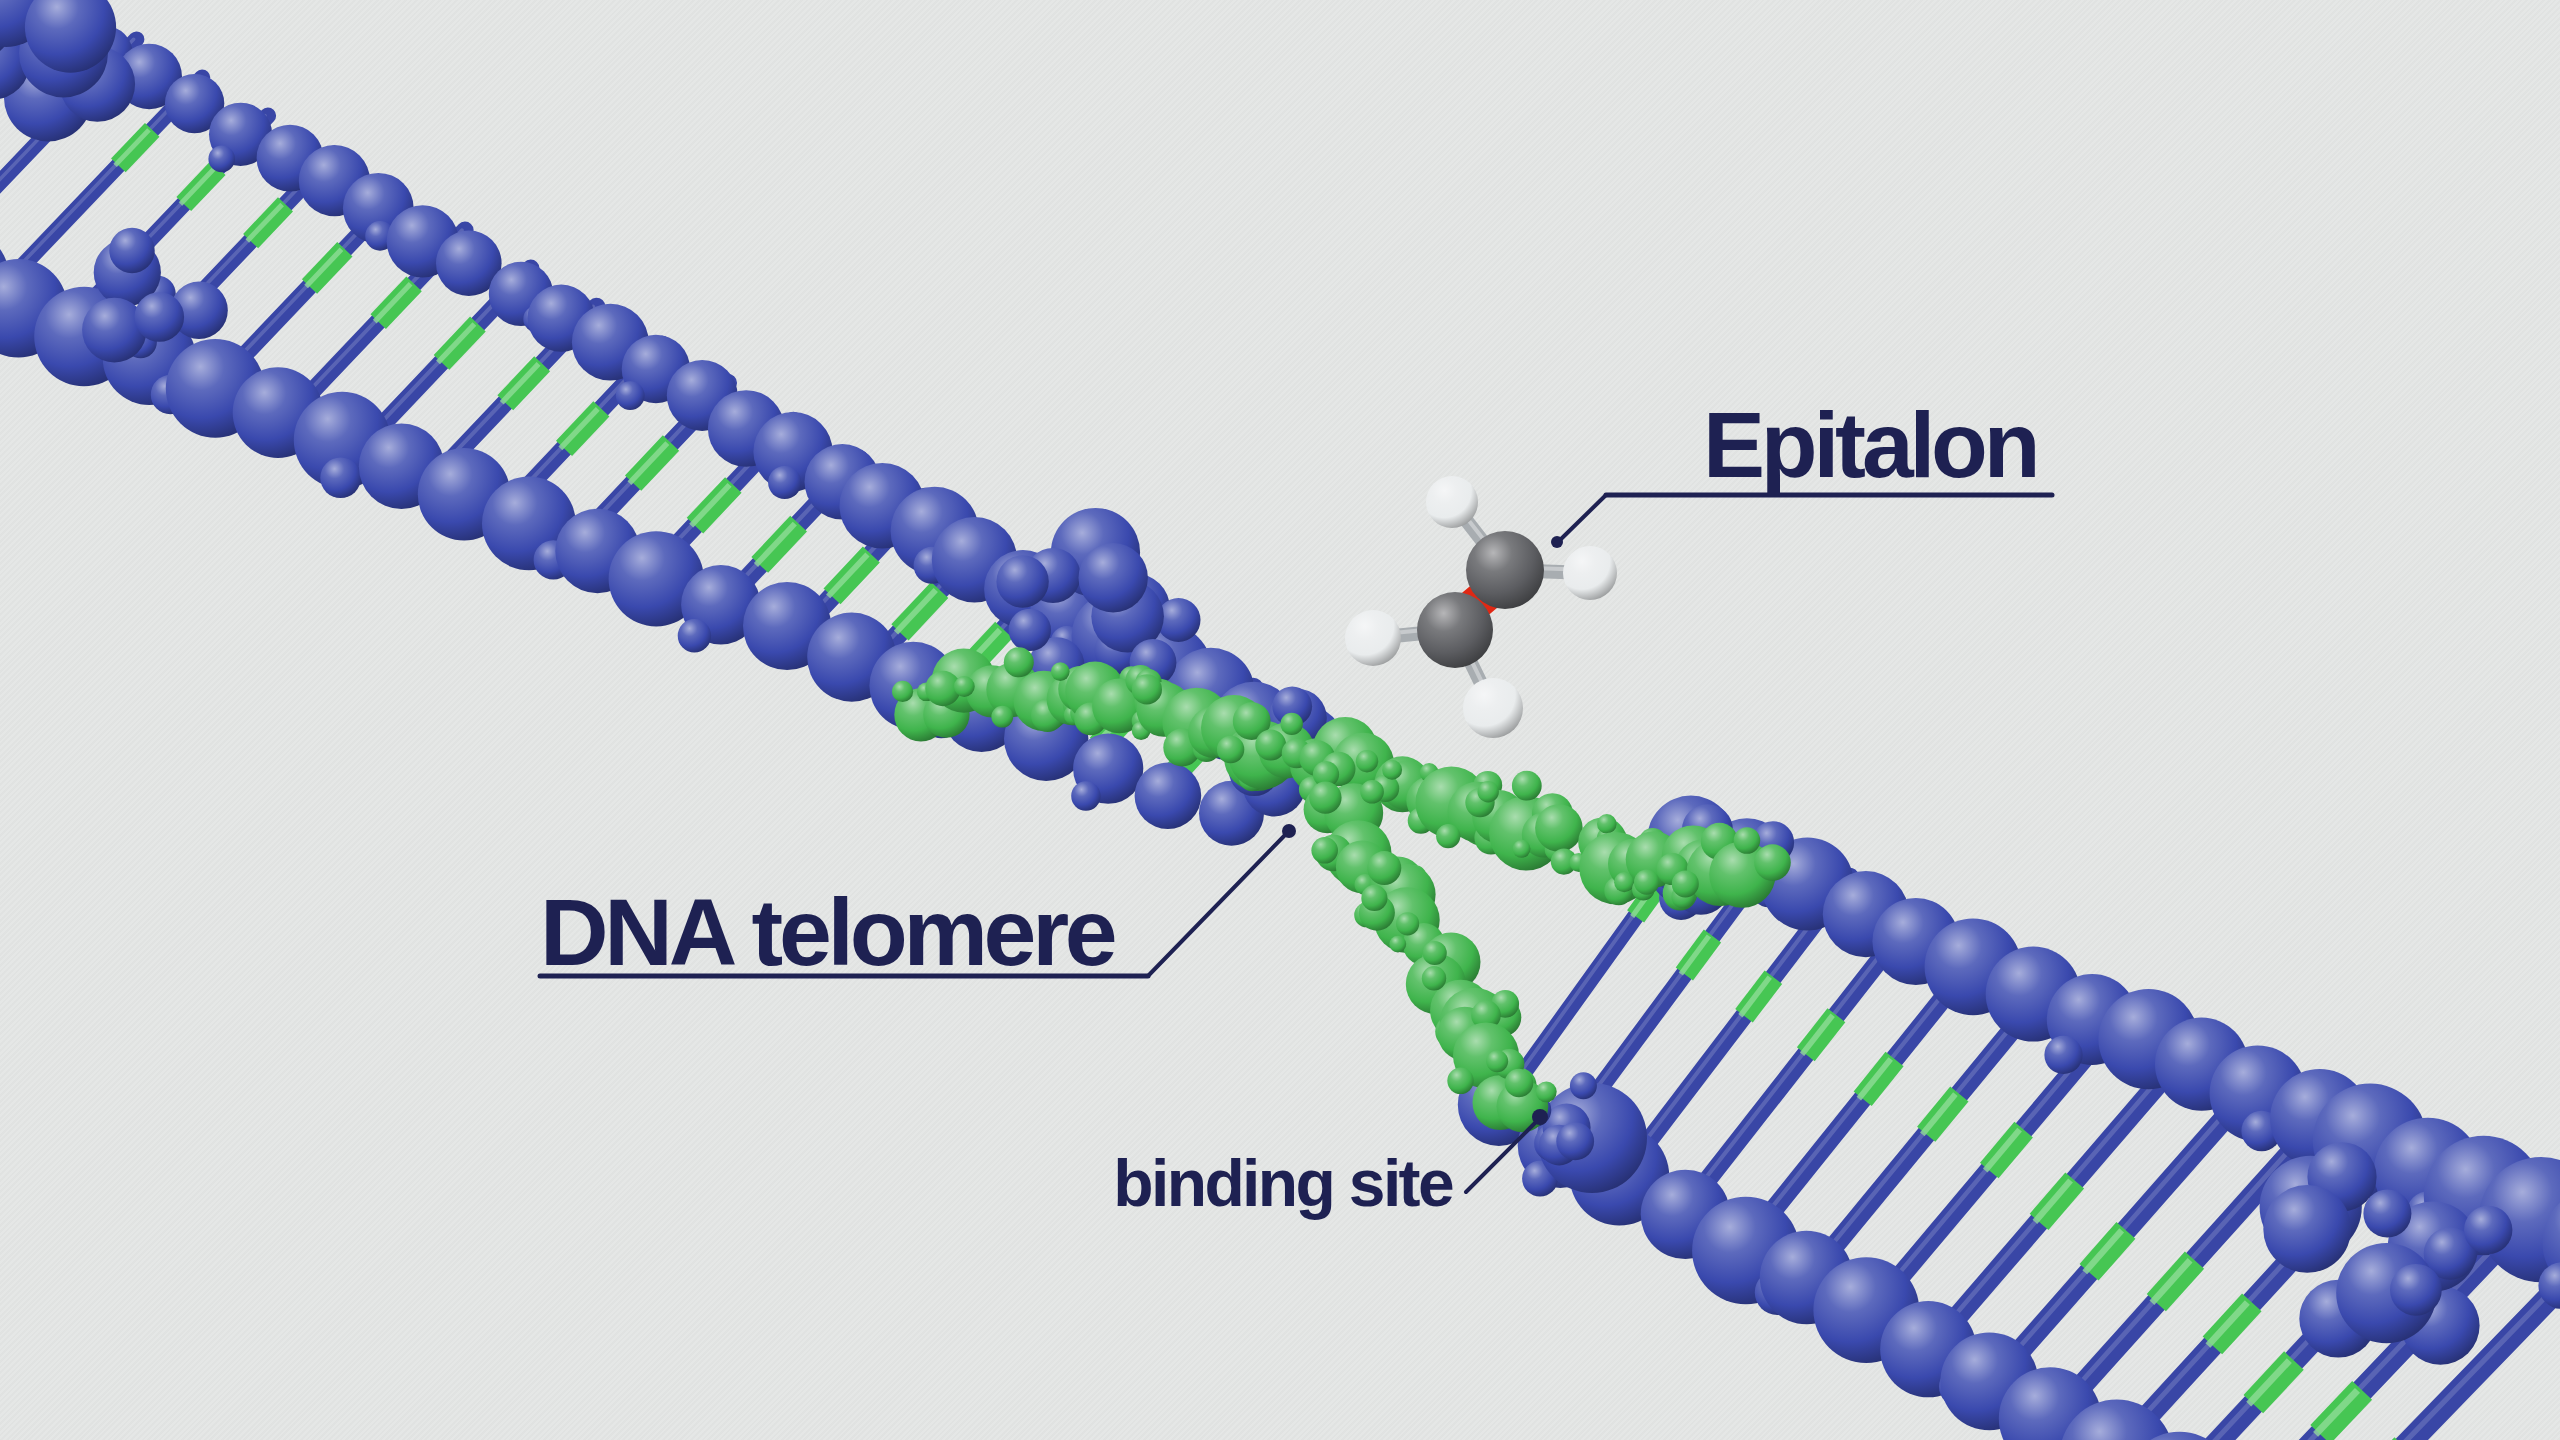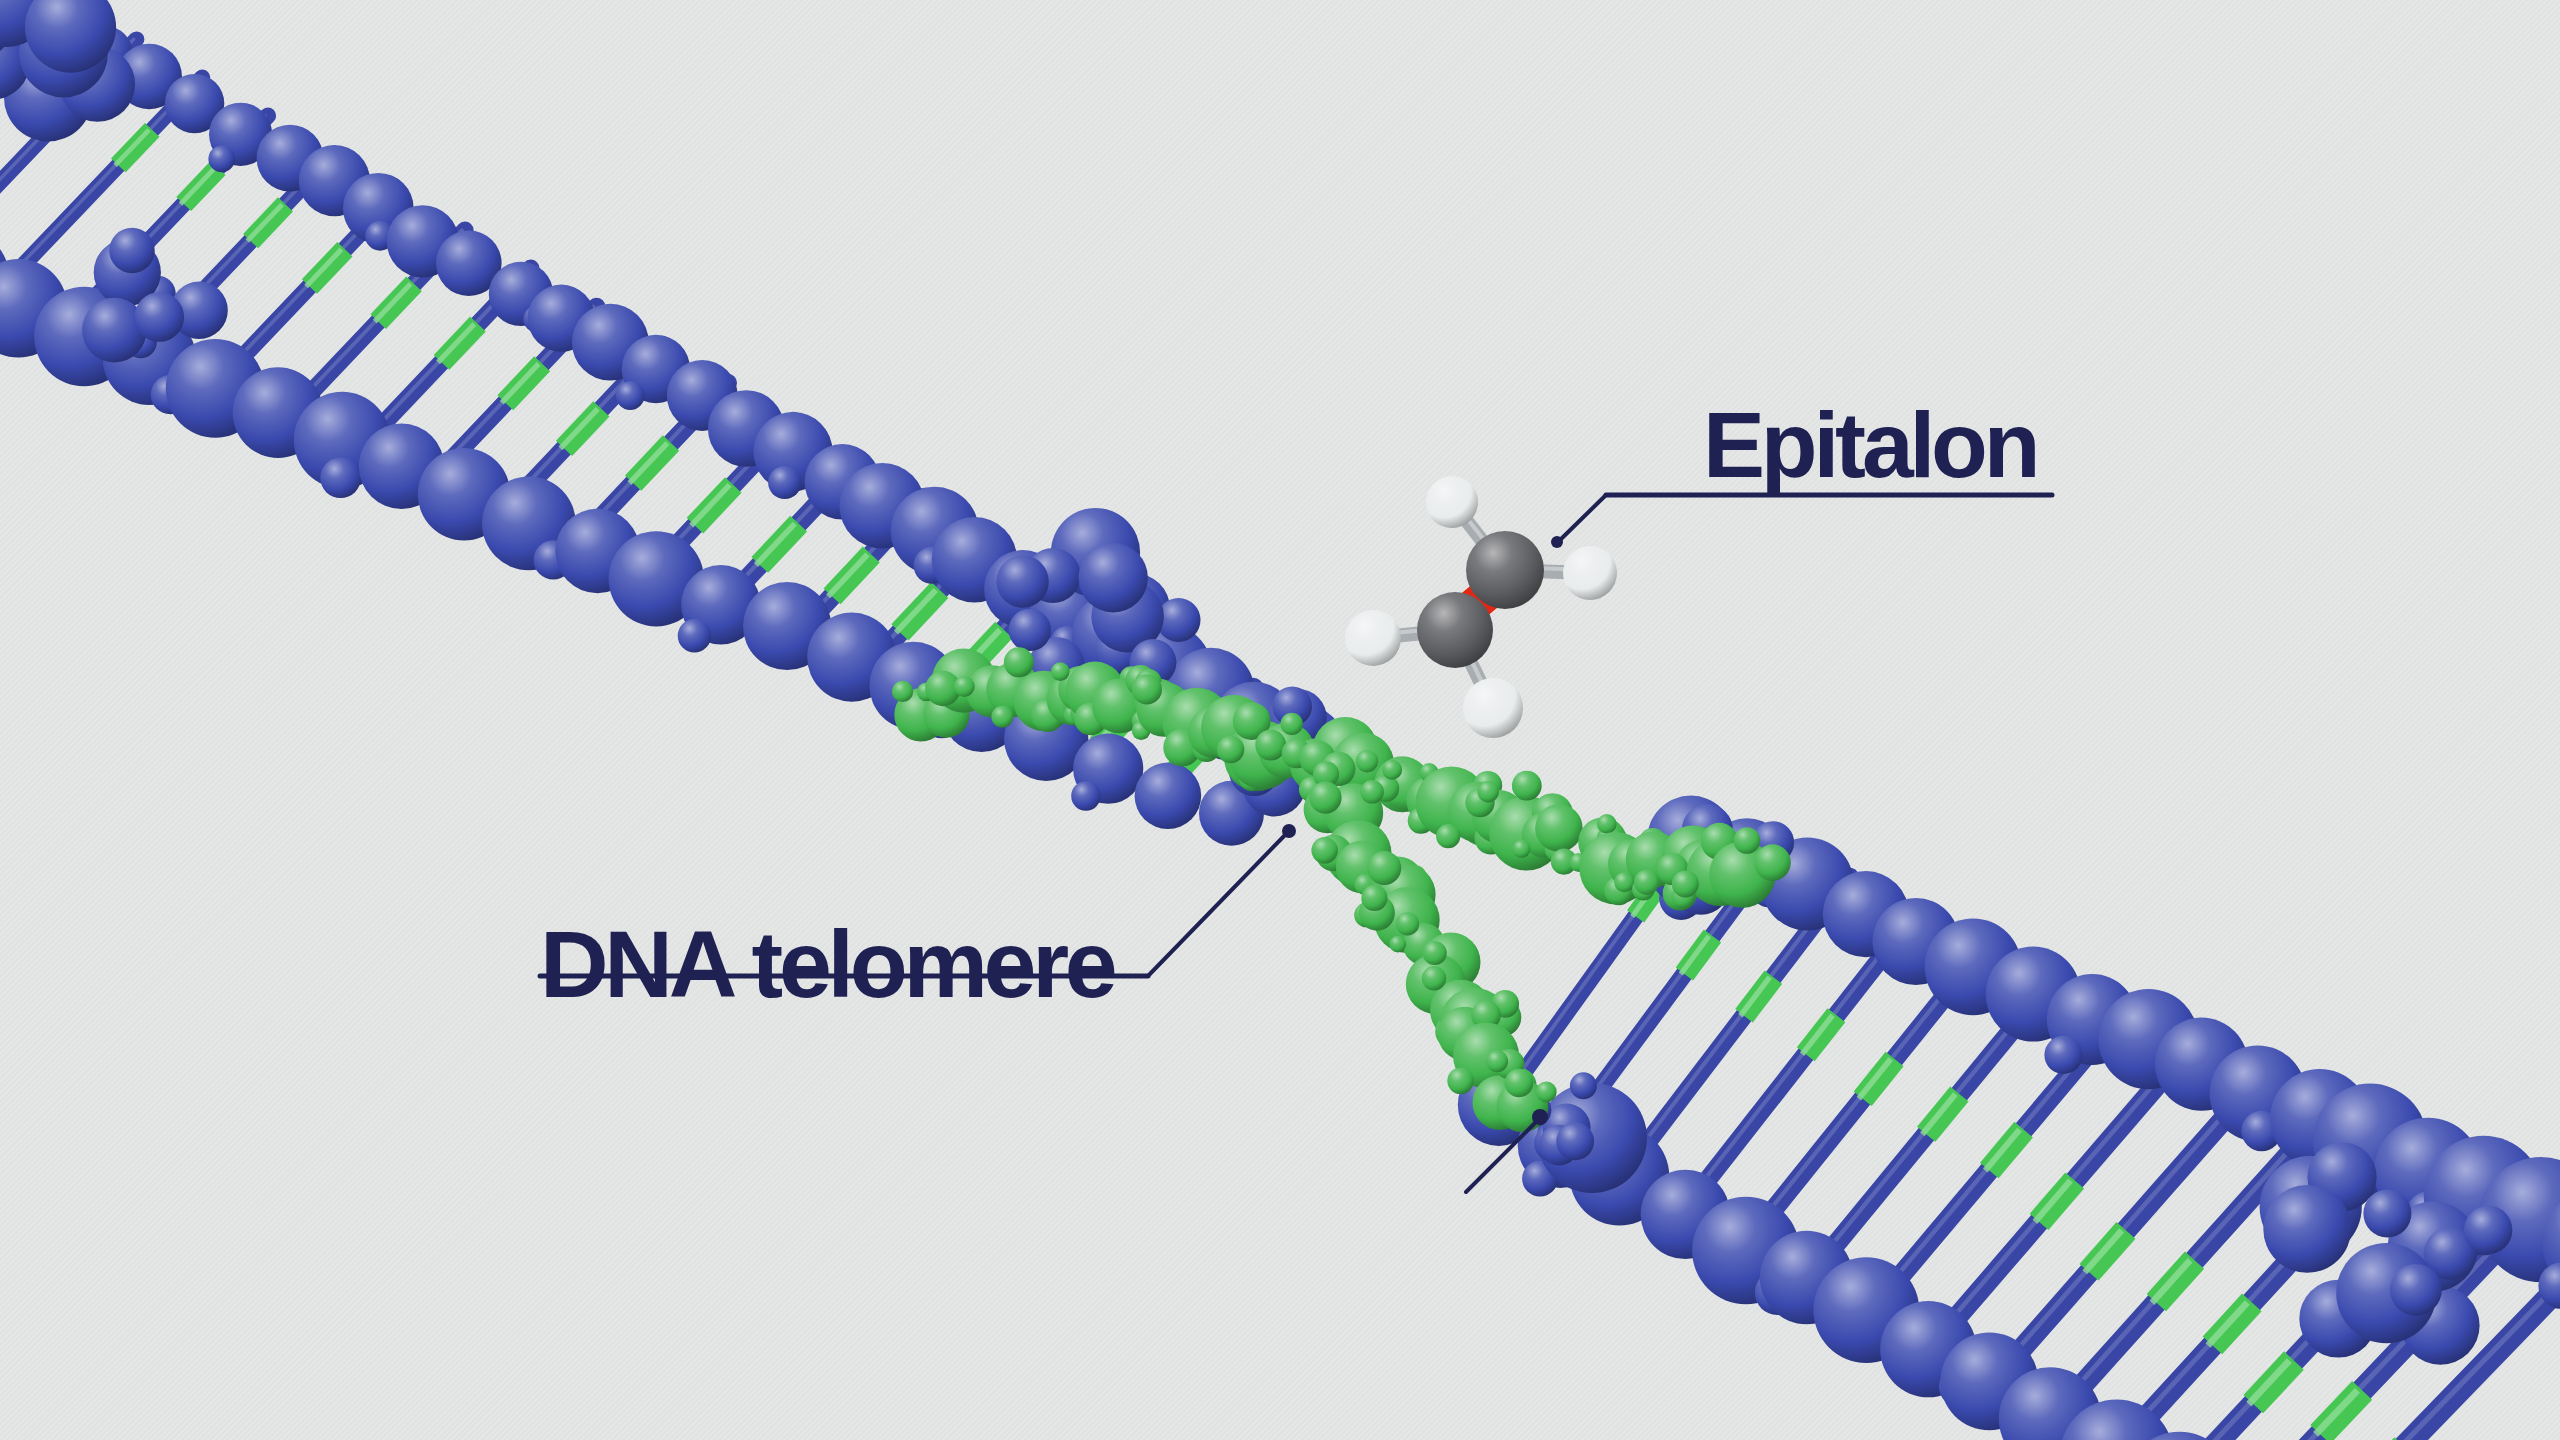--- a/index.html
+++ b/index.html
@@ -15,21 +15,21 @@
   .label{
     position:absolute;
     color:var(--navy,#1e2152);
     font-weight:700;
     letter-spacing:-0.045em;
     white-space:nowrap;
     user-select:none;
     text-align:center;
   }
   .label-epitalon{left:1703px;top:392px;font-size:93px;}
-  .label-dna{left:540px;top:878px;font-size:95px;margin-top:32px;}
+  .label-dna{left:540px;top:878px;font-size:95px;}
   .label-binding{
     left:900px;top:1150px;width:552px;
     font-size:66px;line-height:1.02;text-align:right;
     letter-spacing:-0.04em;
   }
 </style>
 </head>
 <body style="--navy: #1e2152; background-color: rgb(228, 230, 229);">
 
 <div class="stage">
@@ -583,15 +583,16 @@
         <line x1="1466" y1="1192" x2="1537" y2="1121" stroke="#1e2152" stroke-width="4" stroke-linecap="round"></line>
         <circle cx="1540" cy="1117" r="8" fill="#1e2152"></circle>
       </g>
   </svg>
 
   <div class="label label-epitalon">Epitalon</div>
 
   <div class="label label-dna">DNA telomere</div>
 
   <div class="label label-binding">
+    <div>binding site</div>
   </div>
 
 </div>
 
 </body></html>

